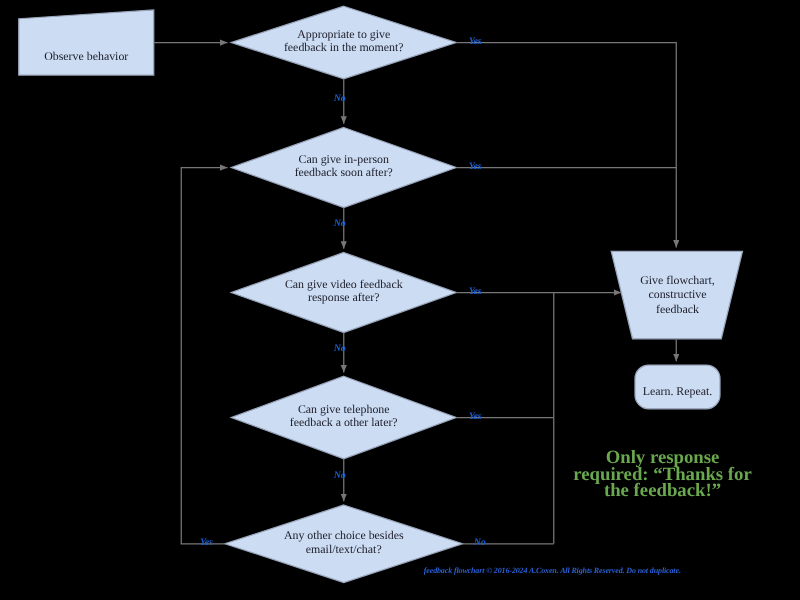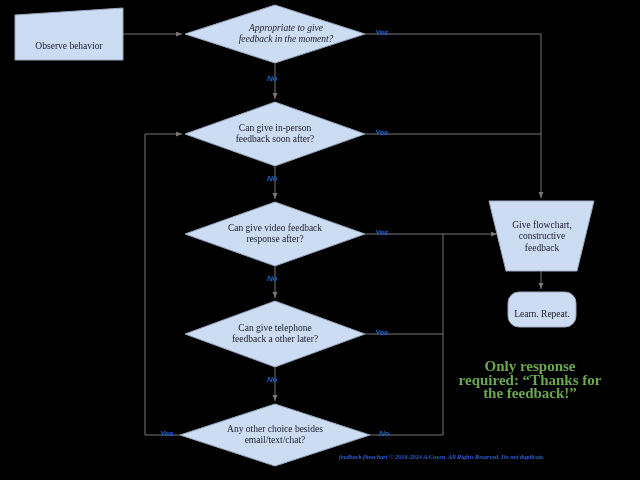--- a/index.html
+++ b/index.html
@@ -30,21 +30,21 @@
     text-align: center;
     color: #1b1b28;
     font-family: "Liberation Serif", "DejaVu Serif", serif;
     font-size: 9.5px;
     line-height: 11.5px;
     pointer-events: none;
   }
   .edge-label {
     position: absolute;
     color: #1a5fd0;
-    font-family: Liberation Sans, sans-serif;
+    font-family: Liberation Serif, serif;
     font-size: 8px;
     font-weight: bold;
     font-style: italic;
     letter-spacing: -0.2px;
     white-space: nowrap;
   }
   .note-green {
     position: absolute;
     color: #6aa84f;
     font-family: "Liberation Serif", "DejaVu Serif", serif;
@@ -115,21 +115,21 @@
 
     <path d="M443,435 L443,234" fill="none" stroke="#777777" stroke-width="1"></path>
 
     <path d="M180,435 L145,435 L145,134 L182,134" fill="none" stroke="#777777" stroke-width="1" marker-end="url(#arrow)"></path>
 
     <path d="M541,271 L541,289" fill="none" stroke="#777777" stroke-width="1" marker-end="url(#arrow)"></path>
   </svg>
 
   <div class="shape-text" style="left:20px; top:28px; width:98px; height:38px;">Observe behavior</div>
 
-  <div class="shape-text" style="left:236px; top:12px; width:100px; height:44px;font-style:italic;">Appropriate to give feedback in the moment?</div>
+  <div class="shape-text" style="left:225px; top:12px; width:100px; height:44px;">Appropriate to give feedback in the moment?</div>
 
   <div class="shape-text" style="left:225px; top:112px; width:100px; height:44px;">Can give in-person feedback soon after?</div>
 
   <div class="shape-text" style="left:222px; top:212px; width:106px; height:44px;">Can give video feedback response after?</div>
 
   <div class="shape-text" style="left:222px; top:312px; width:106px; height:44px;">Can give telephone feedback a other later?</div>
 
   <div class="shape-text" style="left:222px; top:413px; width:106px; height:44px;">Any other choice besides email/text/chat?</div>
 
   <div class="shape-text" style="left:506px; top:209px; width:72px; height:56px;">Give flowchart, constructive feedback</div>

